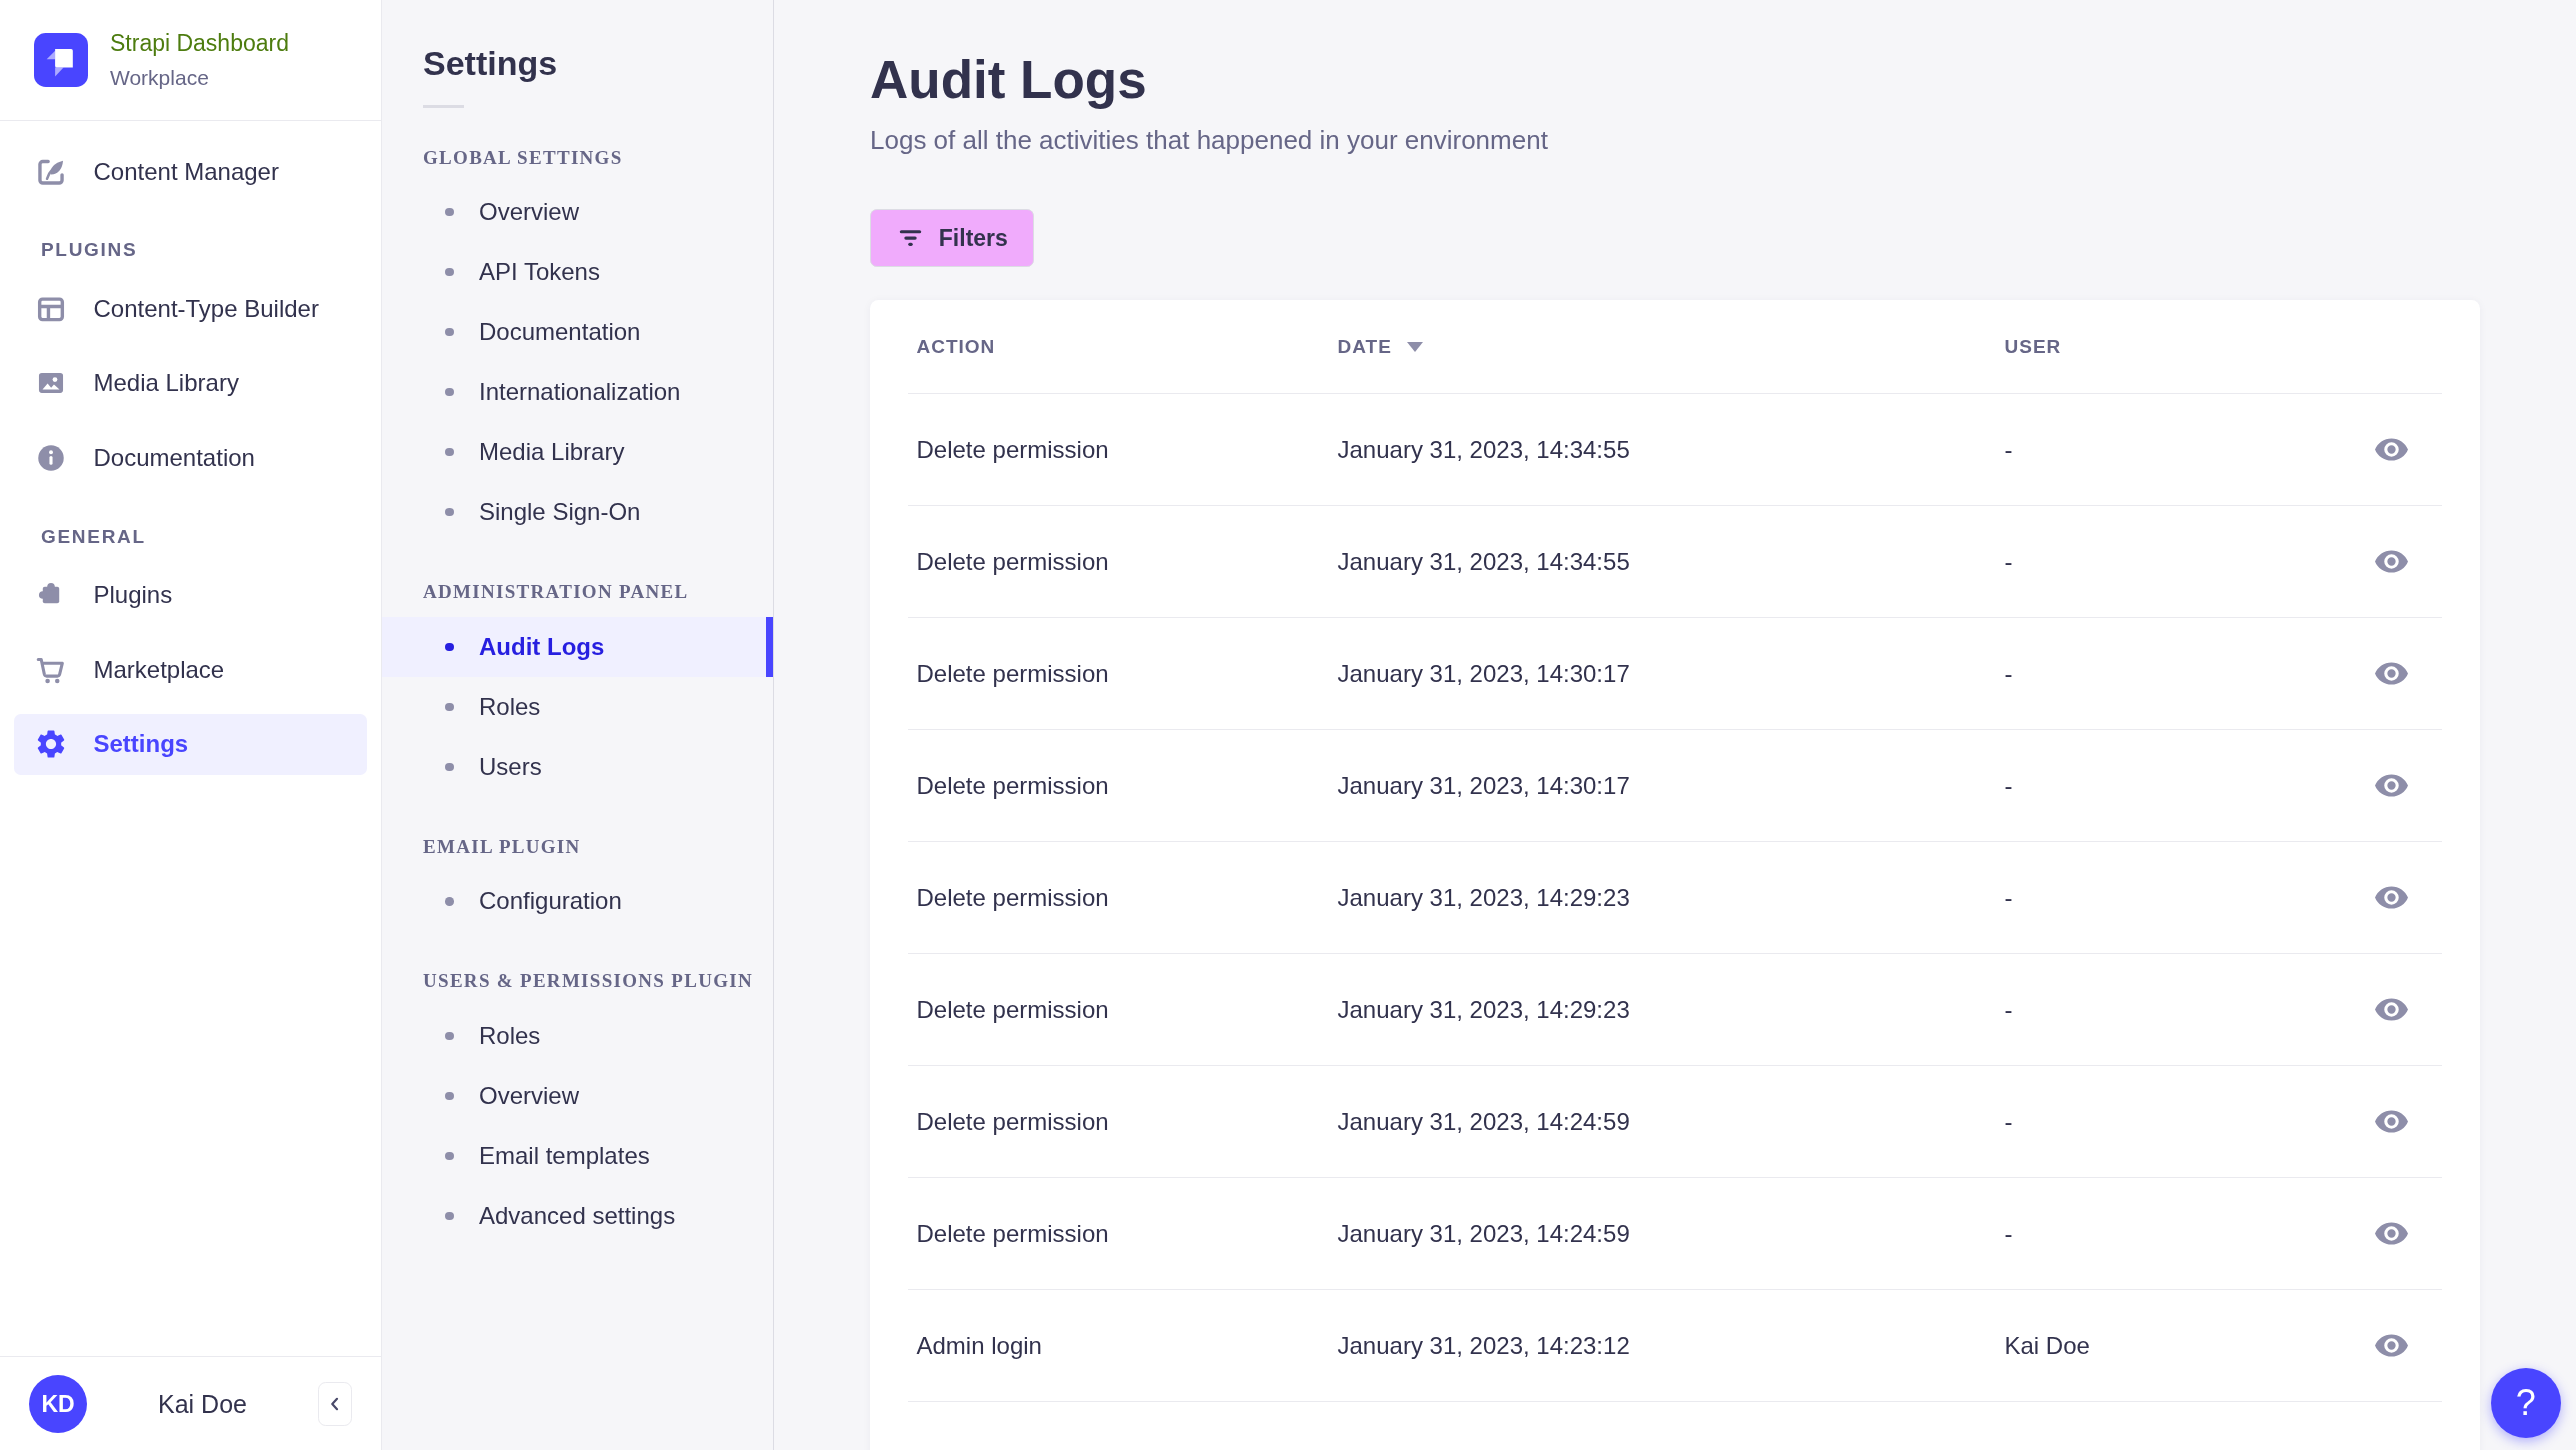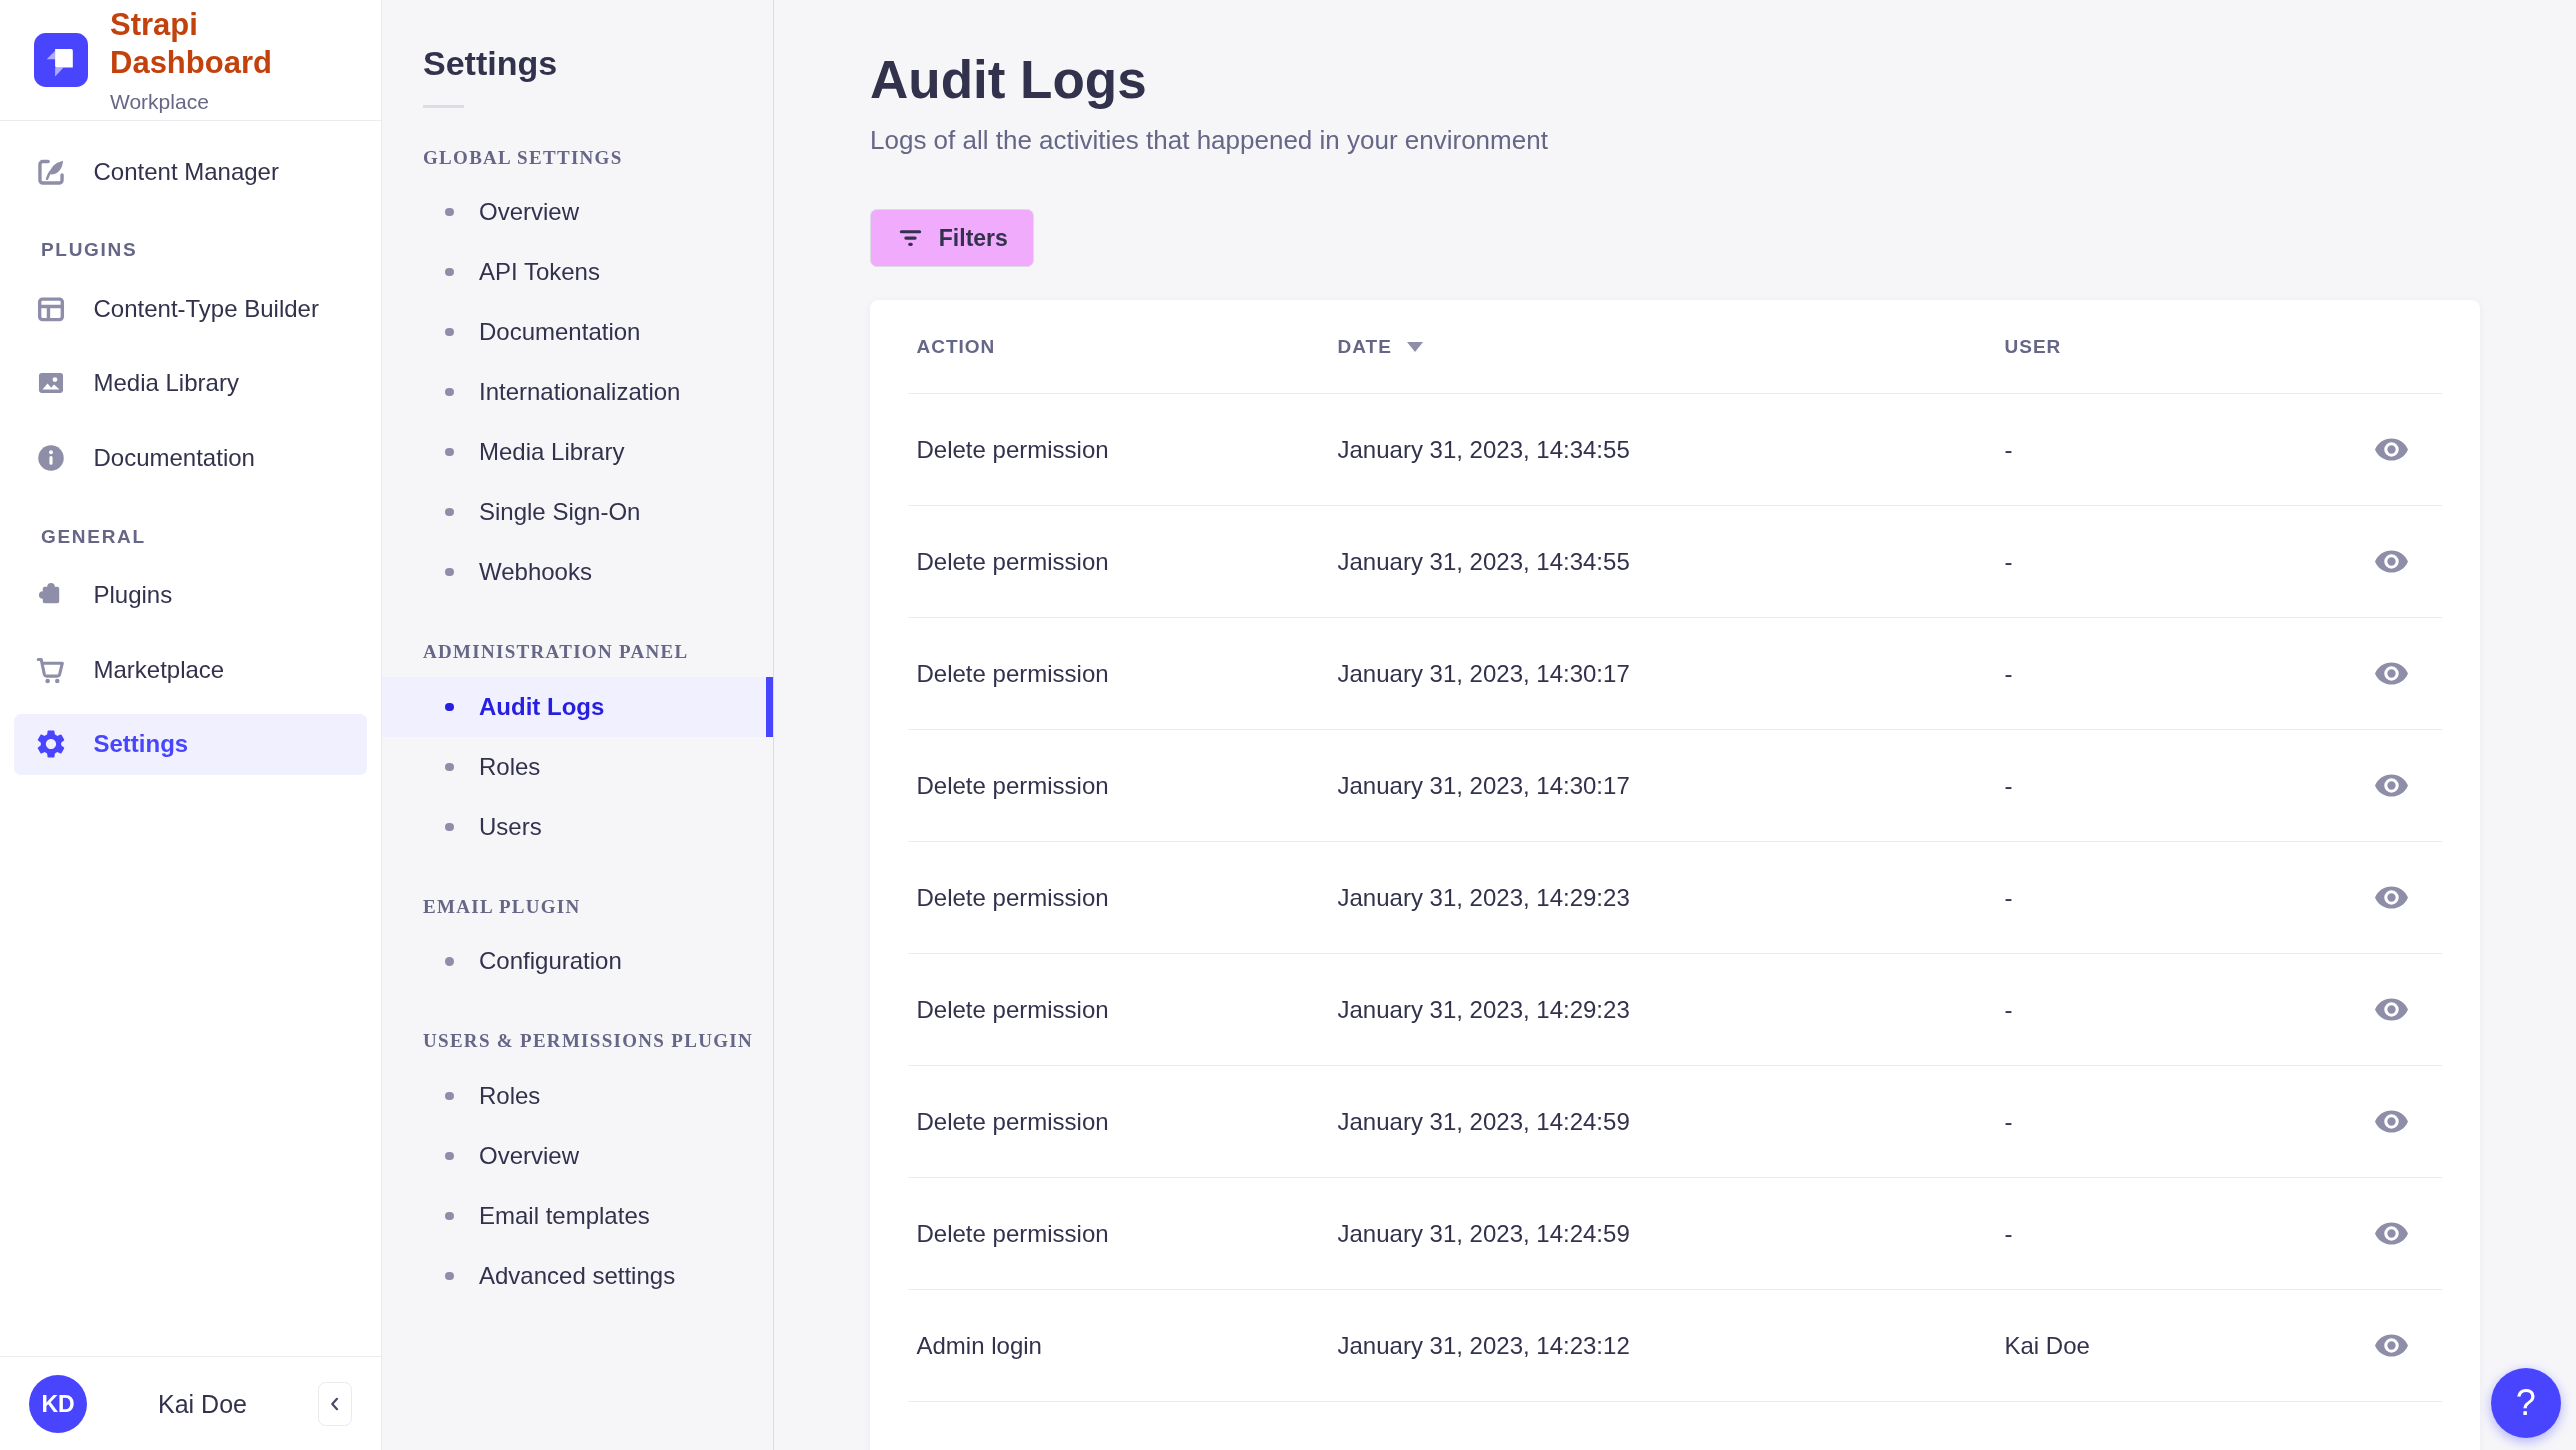--- a/index.html
+++ b/index.html
@@ -13,21 +13,21 @@
   
   .sidebar {
     width:382px; background:#ffffff; border-right:0.9px solid #eaeaef;
     display:flex; flex-direction:column; flex:none;
   }
   .brand {
     height:121px; display:flex; align-items:center; gap:22px;
     padding:0 34px; border-bottom:0.9px solid #eaeaef;
   }
   .brand-logo { width:54px; height:54px; flex:none; }
-  .brand-title { font-size:31px; font-weight:700; color:#c2410c; line-height:1.2; }
+  .brand-title { font-size:23px; font-weight:400; color:#4d7c0f; line-height:1.2; }
   .brand-sub { font-size:21px; color:#666687; margin-top:9px; }
   .nav { flex:1; padding-top:20.4px; overflow:hidden; }
   .nav-item {
     height:61px; display:flex; align-items:center; gap:25.5px;
     margin:0 13.6px 13.6px; padding:0 20.4px; border-radius:6.8px;
     font-size:24px; color:#32324d; cursor:pointer;
   }
   .nav-item .ic { width:34px; height:34px; flex:none; color:#8e8ea9; }
   .nav-item.active { background:#f0f0ff; color:#4945ff; font-weight:600; }
   .nav-item.active .ic { color:#4945ff; }
@@ -290,24 +290,20 @@
         <span>Internationalization</span>
       </div>
     <div class="subnav-item">
         <span class="bullet"></span>
         <span>Media Library</span>
       </div>
     <div class="subnav-item">
         <span class="bullet"></span>
         <span>Single Sign-On</span>
       </div>
-    <div class="subnav-item">
-        <span class="bullet"></span>
-        <span>Webhooks</span>
-      </div>
   </div>
 
   <div class="subnav-section">
     <div class="subnav-section-header">ADMINISTRATION PANEL</div>
     <div class="subnav-item active">
         <span class="bullet"></span>
         <span>Audit Logs</span>
       </div>
     <div class="subnav-item">
         <span class="bullet"></span>

